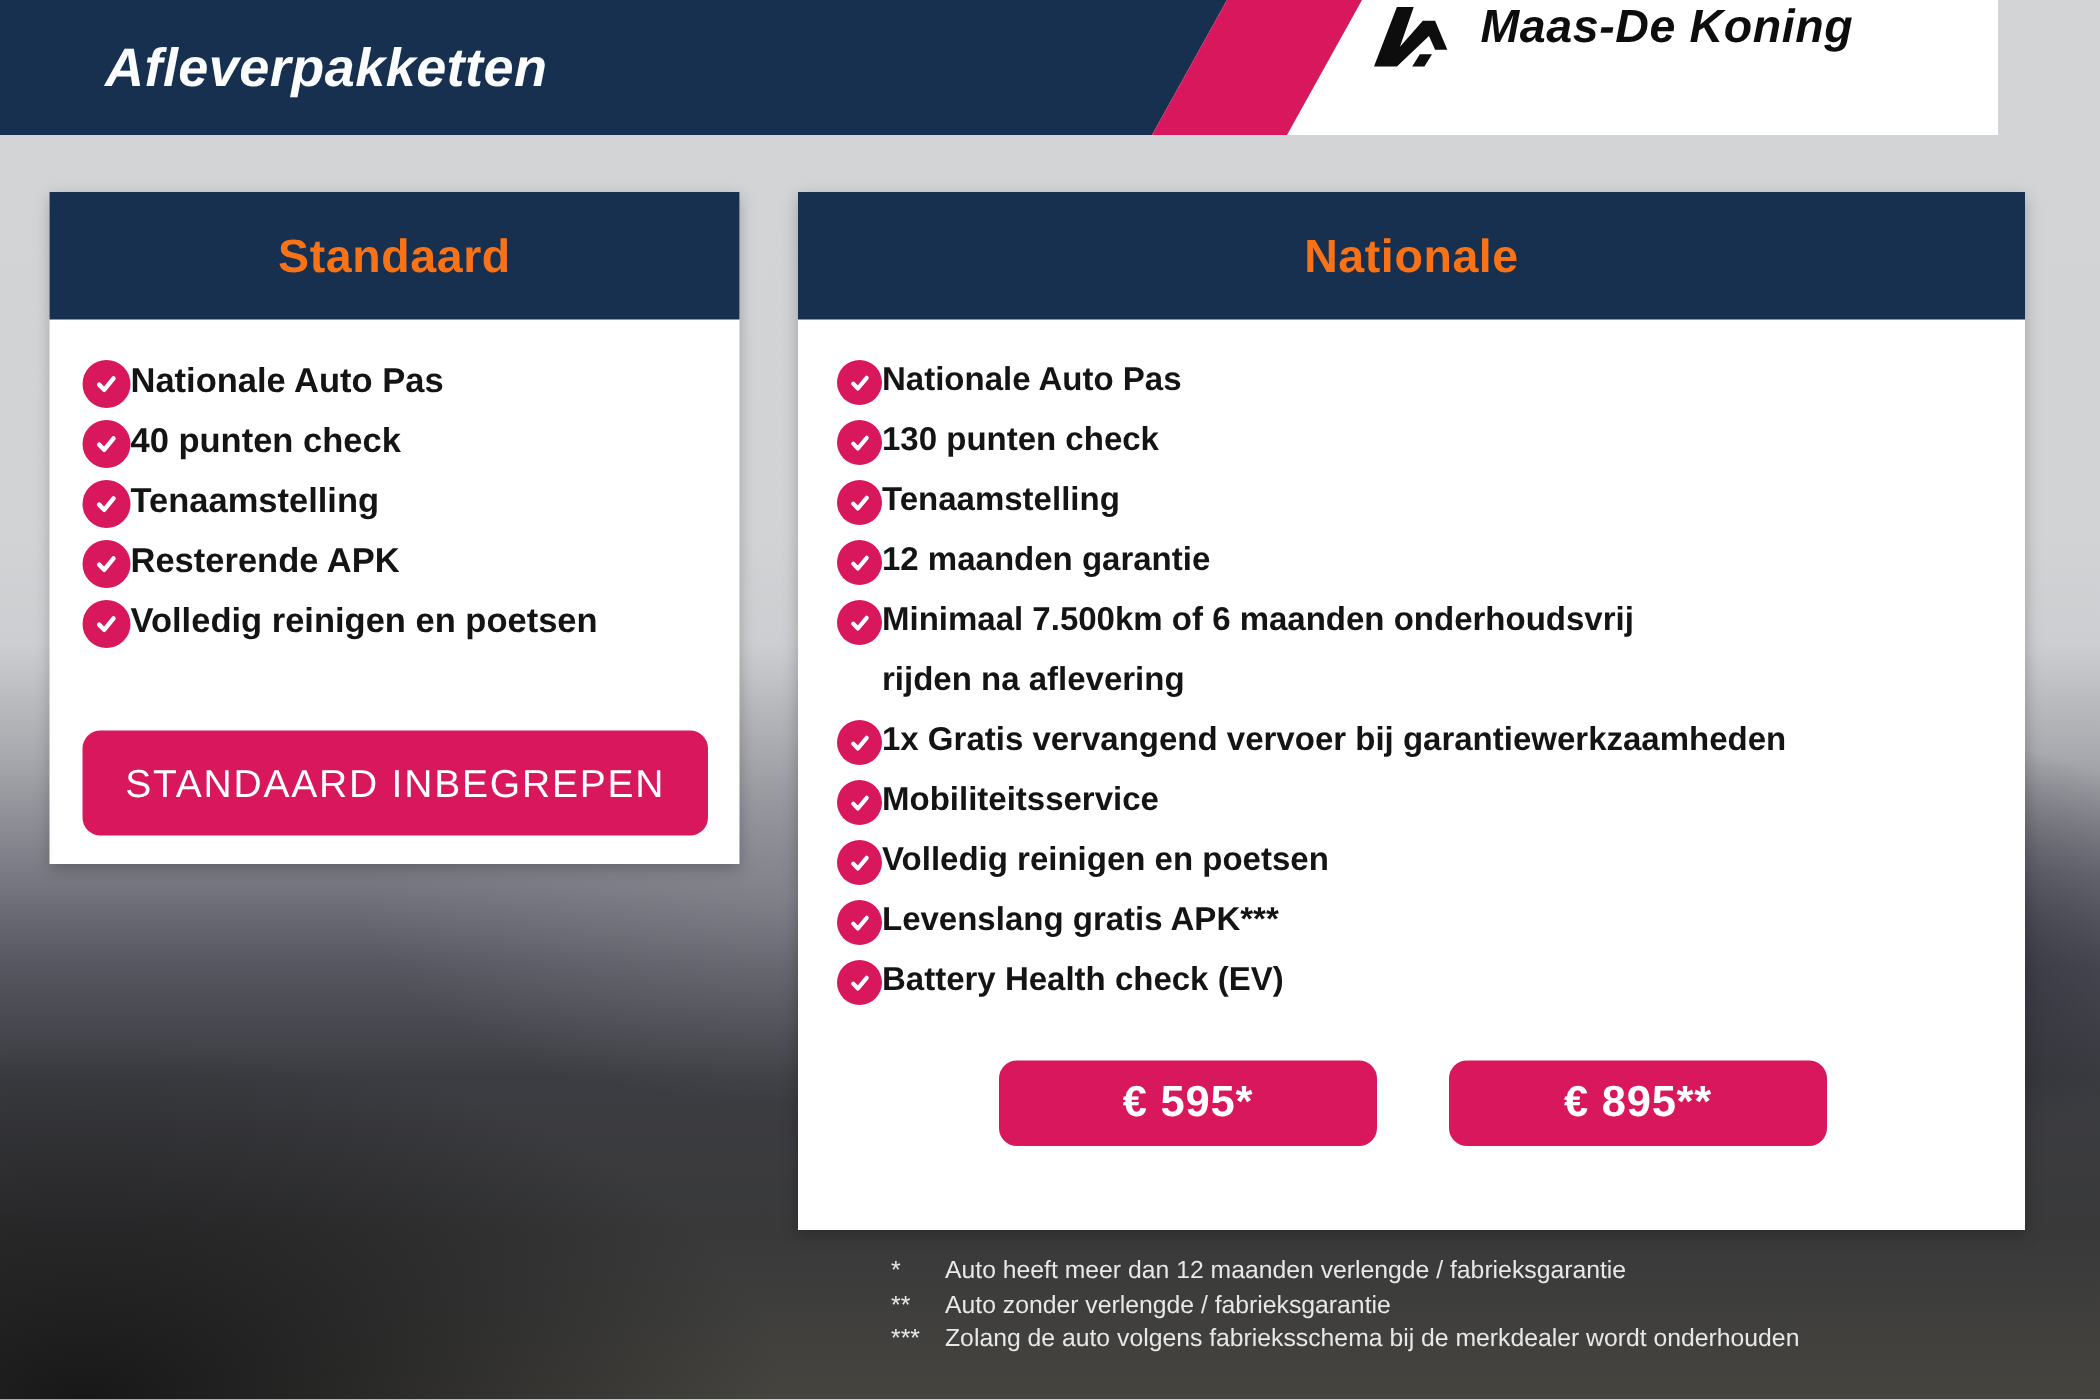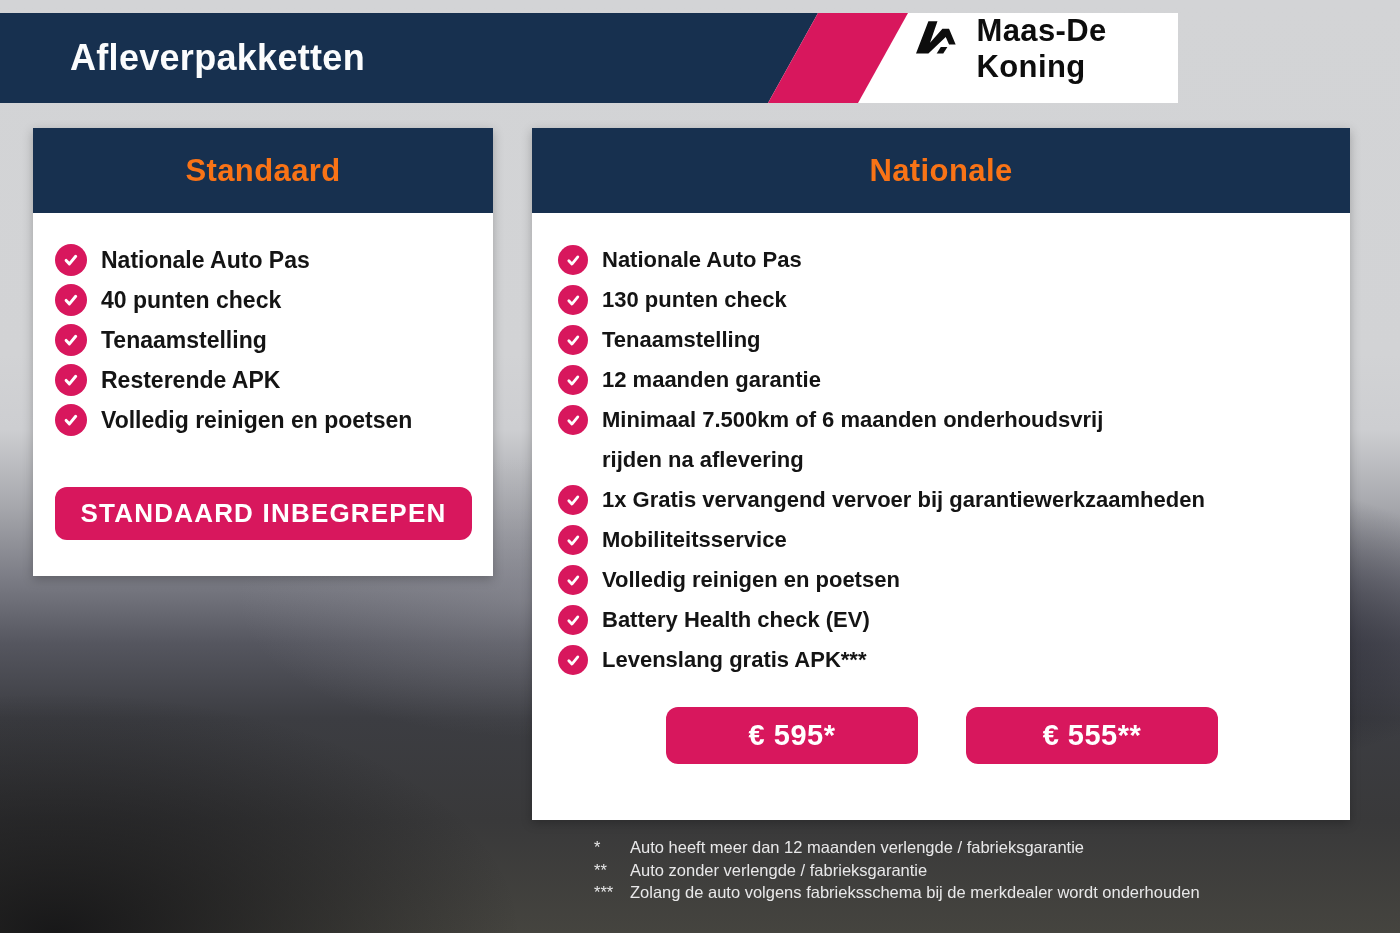--- a/index.html
+++ b/index.html
@@ -8,21 +8,21 @@
     position:relative; width:1400px; height:933px; overflow:hidden;
     background:
       radial-gradient(ellipse 520px 220px at 82% 67%, rgba(13,13,24,0.8), rgba(13,13,24,0) 70%),
       radial-gradient(ellipse 620px 320px at 4% 100%, rgba(16,16,18,0.85), rgba(16,16,18,0) 75%),
       radial-gradient(ellipse 420px 200px at 38% 64%, rgba(160,160,168,0.35), rgba(160,160,168,0) 70%),
       linear-gradient(180deg, #d3d4d6 0%, #d2d3d5 38%, #cdced1 46%, #a8a9ae 54%,
         #7b7c85 62%, #55565f 69%, #3c3d42 77%, #39393a 88%, #45443f 100%);
   }
 
   
-  .topbar { position:absolute; top:13px; left:0; width:1178px; height:90px; background:#ffffff; }
+  .topbar { position:absolute; top:0; left:0; width:1332px; height:90px; background:#ffffff;font-style:italic; }
   .topbar-navy { position:absolute; inset:0; background:#17304f;
     clip-path:polygon(0 0, 818px 0, 768px 100%, 0 100%); }
   .topbar-pink { position:absolute; inset:0; background:#d8175d;
     clip-path:polygon(818px 0, 908px 0, 858px 100%, 768px 100%); }
   .page-title { position:absolute; left:70px; top:0; height:90px; display:flex; align-items:center;
     font-size:36px; font-weight:700; color:#fbfcfd; letter-spacing:0.3px; }
   .brand { position:absolute; left:916px; top:0; height:90px; display:flex; align-items:flex-start; gap:15px; }
   .brand-mark { width:56px; height:48px; }
   .brand-name { font-size:31px; font-weight:800; color:#0d0d0d; letter-spacing:0.4px; }
 
@@ -31,32 +31,32 @@
   .card-header { height:85px; background:#17304f; display:flex; align-items:center; justify-content:center; }
   .card-title { font-size:31px; font-weight:700; color:#f97316; letter-spacing:0.4px; }
 
   .card-standard { left:33px; width:460px; height:448px; }
   .card-approved { left:532px; width:818px; height:692px; }
 
   .body-standard { padding:27px 20px 0 22px; }
   .body-approved { padding:27px 24px 0 26px; }
 
   .feature-list { list-style:none; }
-  .feature-row { display:flex; align-items:center; height:40px; gap:14px; }
+  .feature-row { display:flex; align-items:flex-start; height:40px; }
   .check-icon { flex:0 0 auto; width:32px; height:32px; border-radius:50%; background:#d8175d;
     display:flex; align-items:center; justify-content:center; }
   .card-approved .check-icon { width:30px; height:30px; }
   .check-icon svg { width:62%; height:62%; }
   .icon-spacer { flex:0 0 auto; width:30px; height:30px; }
   .feature-text { font-size:23px; font-weight:700; color:#141414; white-space:nowrap; }
   .card-approved .feature-text { font-size:22px; }
 
-  .std-button { margin-top:47px; width:417px; height:53px; border-radius:12px; background:#d8175d;
+  .std-button { margin-top:47px; width:417px; height:70px; border-radius:12px; background:#d8175d;
     display:flex; align-items:center; justify-content:center; color:#ffffff;
-    font-size:26px; font-weight:700; letter-spacing:1.2px; cursor:pointer; }
+    font-size:26px; font-weight:400; letter-spacing:1.2px; cursor:pointer; }
 
   .price-row { margin-top:27px; display:flex; justify-content:center; gap:48px; }
   .price-btn { width:252px; height:57px; border-radius:12px; background:#d8175d;
     display:flex; align-items:center; justify-content:center; color:#ffffff;
     font-size:29px; font-weight:700; letter-spacing:0.5px; cursor:pointer; }
 
   
   .footnotes { position:absolute; left:594px; top:836px; width:780px;
     color:#e8e8e9; font-size:16.5px; font-weight:400; line-height:22.6px; }
   .footnote { display:flex; }
@@ -204,34 +204,34 @@
               </svg>
             </span>
           <span class="feature-text">Volledig reinigen en poetsen</span>
         </li>
         <li class="feature-row">
           <span class="check-icon">
               <svg viewBox="0 0 24 24">
                 <path d="M6.2 12.6l4 4.2 7.6-9.2" fill="none" stroke="#fff" stroke-width="3.6" stroke-linecap="round" stroke-linejoin="round"></path>
               </svg>
             </span>
+          <span class="feature-text">Levenslang gratis APK***</span>
+        </li>
+        <li class="feature-row">
+          <span class="check-icon">
+              <svg viewBox="0 0 24 24">
+                <path d="M6.2 12.6l4 4.2 7.6-9.2" fill="none" stroke="#fff" stroke-width="3.6" stroke-linecap="round" stroke-linejoin="round"></path>
+              </svg>
+            </span>
           <span class="feature-text">Battery Health check (EV)</span>
-        </li>
-        <li class="feature-row">
-          <span class="check-icon">
-              <svg viewBox="0 0 24 24">
-                <path d="M6.2 12.6l4 4.2 7.6-9.2" fill="none" stroke="#fff" stroke-width="3.6" stroke-linecap="round" stroke-linejoin="round"></path>
-              </svg>
-            </span>
-          <span class="feature-text">Levenslang gratis APK***</span>
         </li>
       </ul>
       <div class="price-row">
         <div class="price-btn">€ 595*</div>
-        <div class="price-btn">€ 555**</div>
+        <div class="price-btn">€ 895**</div>
       </div>
     </div>
   </div>
 
   <div class="footnotes">
     <div class="footnote">
       <span class="marker">*</span>
       <span class="note-text">Auto heeft meer dan 12 maanden verlengde / fabrieksgarantie</span>
     </div>
     <div class="footnote">

